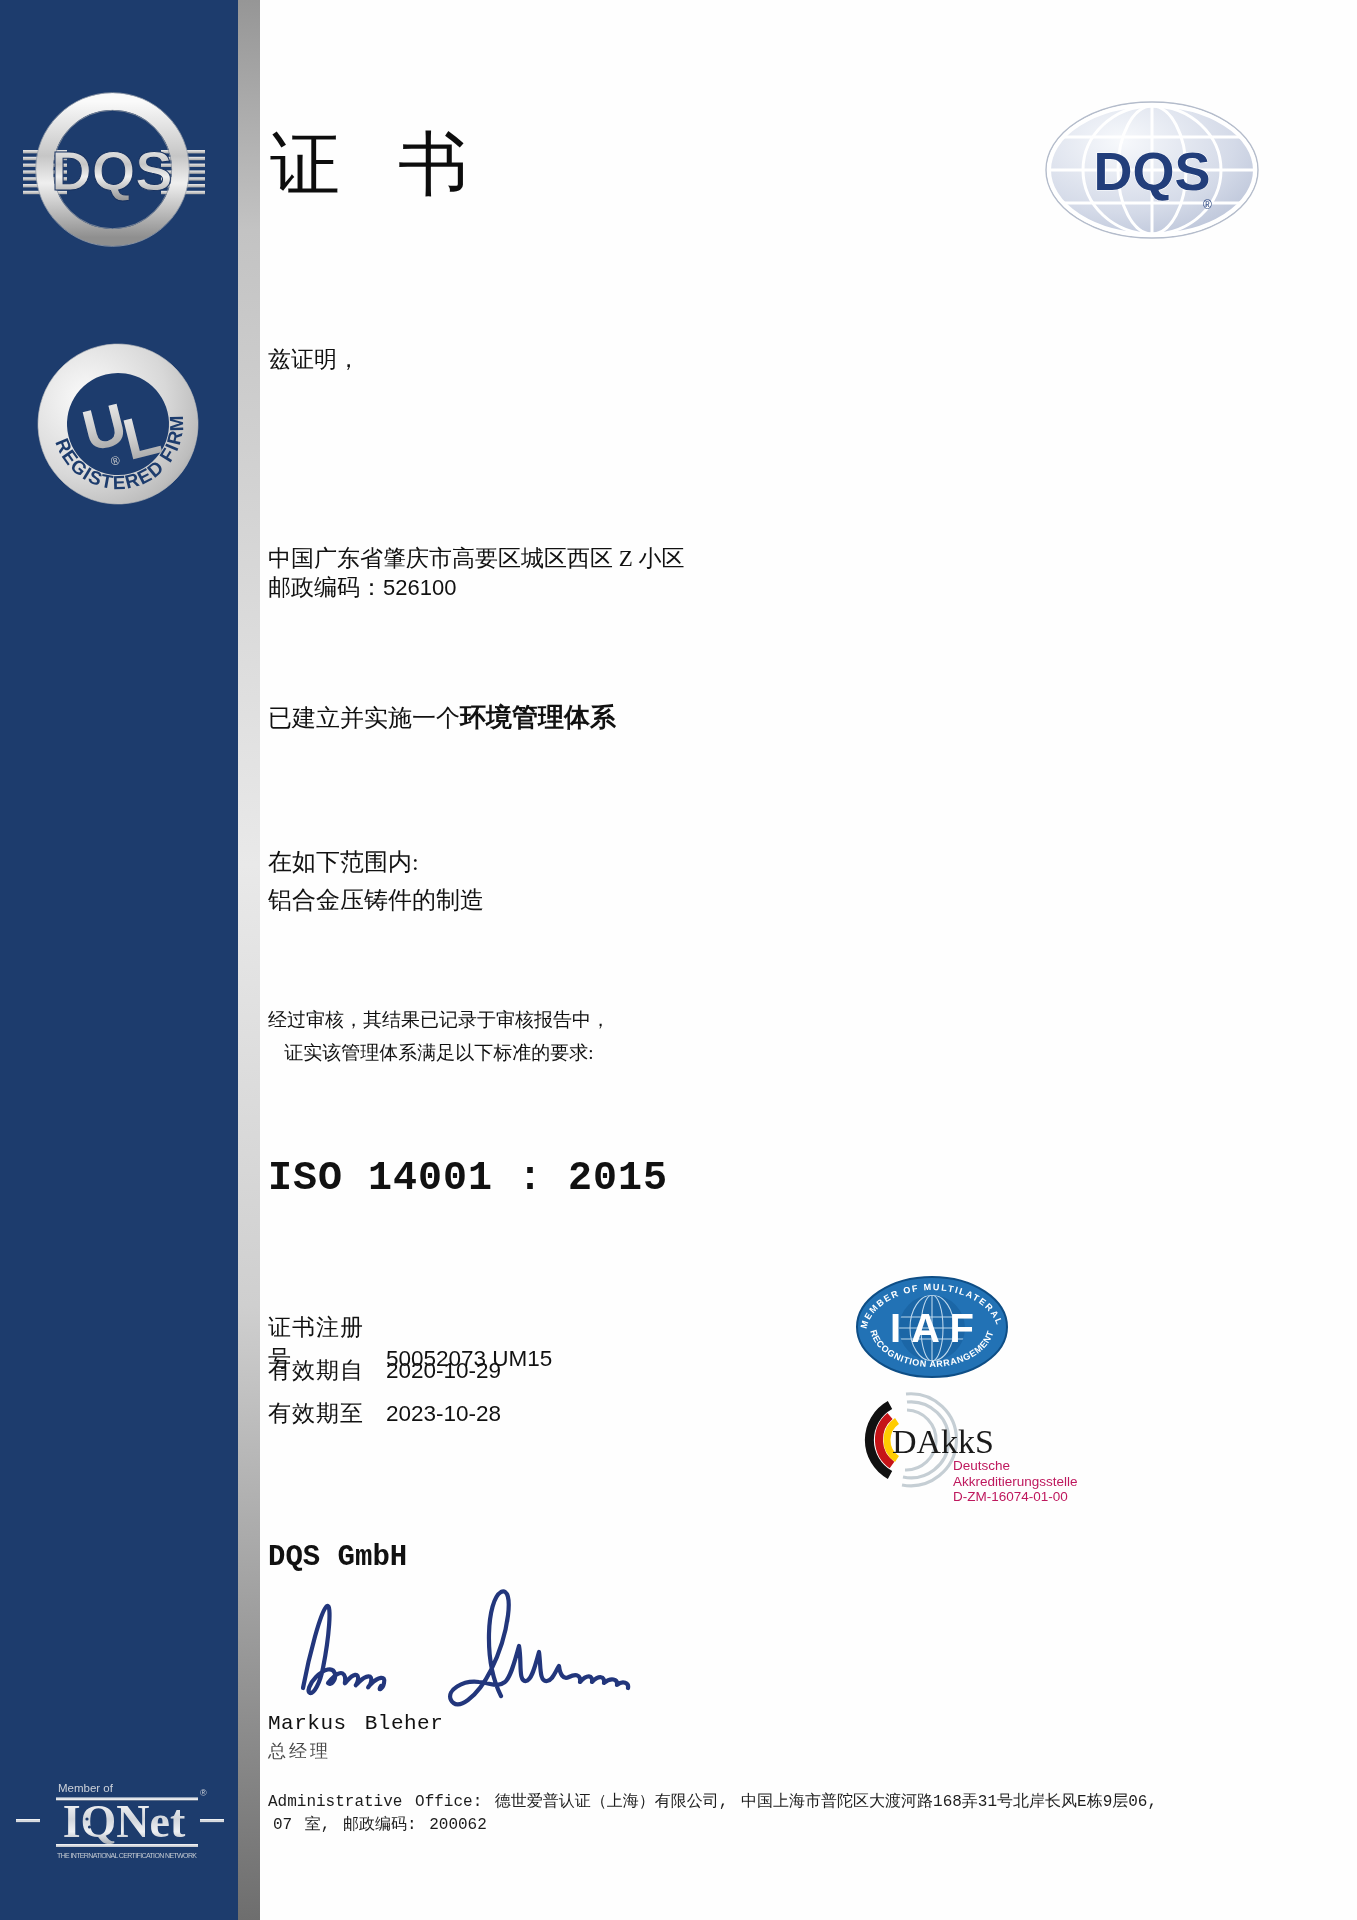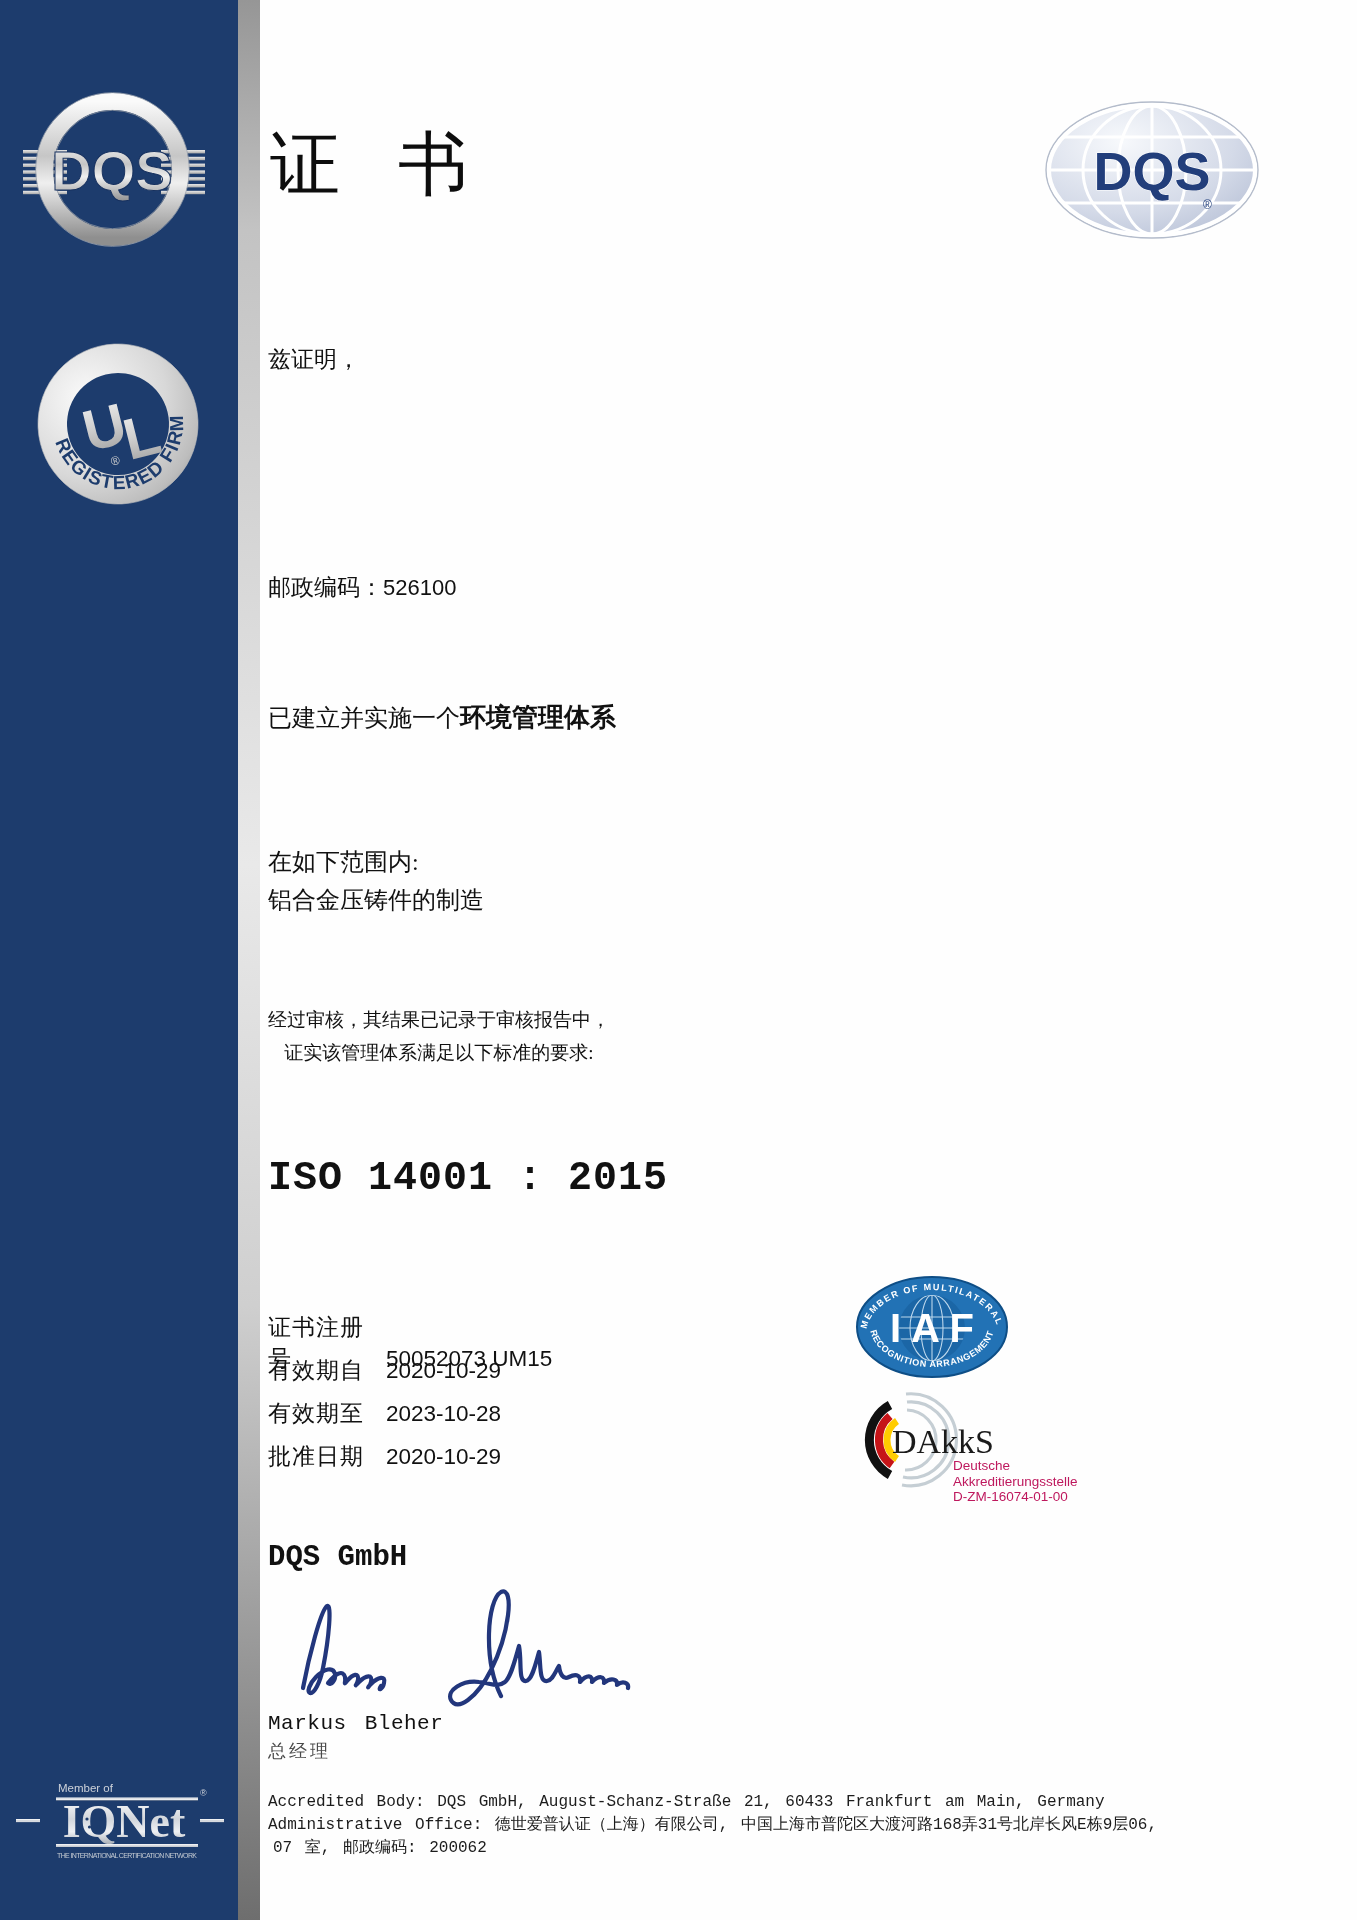--- a/index.html
+++ b/index.html
@@ -162,41 +162,41 @@
     <text x="163" y="113" font-family="Liberation Sans, sans-serif" font-size="12" fill="#223e7b">®</text>
   </svg>
 
   <div class="abs title">
     <span>证</span>
     <span>书</span>
   </div>
 
   <div class="abs intro">兹证明，</div>
 
+  <div class="abs company-address">中国广东省肇庆市高要区城区西区 Z 小区</div>
   <div class="abs company-postal"><span>邮政编码：</span><span class="num">526100</span></div>
 
   <div class="abs statement"><span>已建立并实施一个</span><span class="sys">环境管理体系</span></div>
 
   <div class="abs scope">
     <div>在如下范围内:</div>
     <div>铝合金压铸件的制造</div>
   </div>
 
   <div class="abs audit">
     <div>经过审核，其结果已记录于审核报告中，</div>
     <div>证实该管理体系满足以下标准的要求:</div>
   </div>
 
   <div class="abs standard sans">ISO 14001 : 2015</div>
 
   <div class="abs details">
     <div class="detail-row"><span class="dlabel">证书注册号</span><span class="dvalue">50052073 UM15</span></div>
     <div class="detail-row"><span class="dlabel">有效期自</span><span class="dvalue">2020-10-29</span></div>
     <div class="detail-row"><span class="dlabel">有效期至</span><span class="dvalue">2023-10-28</span></div>
-    <div class="detail-row"><span class="dlabel">批准日期</span><span class="dvalue">2020-10-29</span></div>
   </div>
 
   <svg class="abs" style="left:856px;top:1276px;" width="152" height="102" viewBox="0 0 152 102">
     <defs>
       <path id="iafTop" d="M 10 58 A 66 44 0 0 1 142 58" fill="none"></path>
       <path id="iafBot" d="M 14 50 A 62 41 0 0 0 138 50" fill="none"></path>
       <clipPath id="iafClip">
           <circle cx="76" cy="52" r="33"></circle>
         </clipPath>
     </defs>
@@ -251,18 +251,17 @@
                C 239 96 242 82 246 68 C 248 82 246 98 254 97 C 260 96 262 88 266 82 C 267 90 270 96 276 93
                C 284 89 288 92 287 98 C 294 90 300 91 299 98 C 306 91 312 92 311 99 C 318 93 325 95 324 101
                C 330 96 336 99 335 104"></path>
     </g>
   </svg>
 
   <div class="abs signer sans">Markus Bleher</div>
   <div class="abs signer-title">总经理</div>
 
   <div class="abs footer sans">
-    <div>Accredited Body: DQS GmbH, August-Schanz-Straße 21, 60433 Frankfurt am Main, Germany</div>
     <div>Administrative Office: 德世爱普认证（上海）有限公司, 中国上海市普陀区大渡河路168弄31号北岸长风E栋9层06,</div>
     <div class="indent">07 室, 邮政编码: 200062</div>
   </div>
 
 </div>
 
 </body></html>

